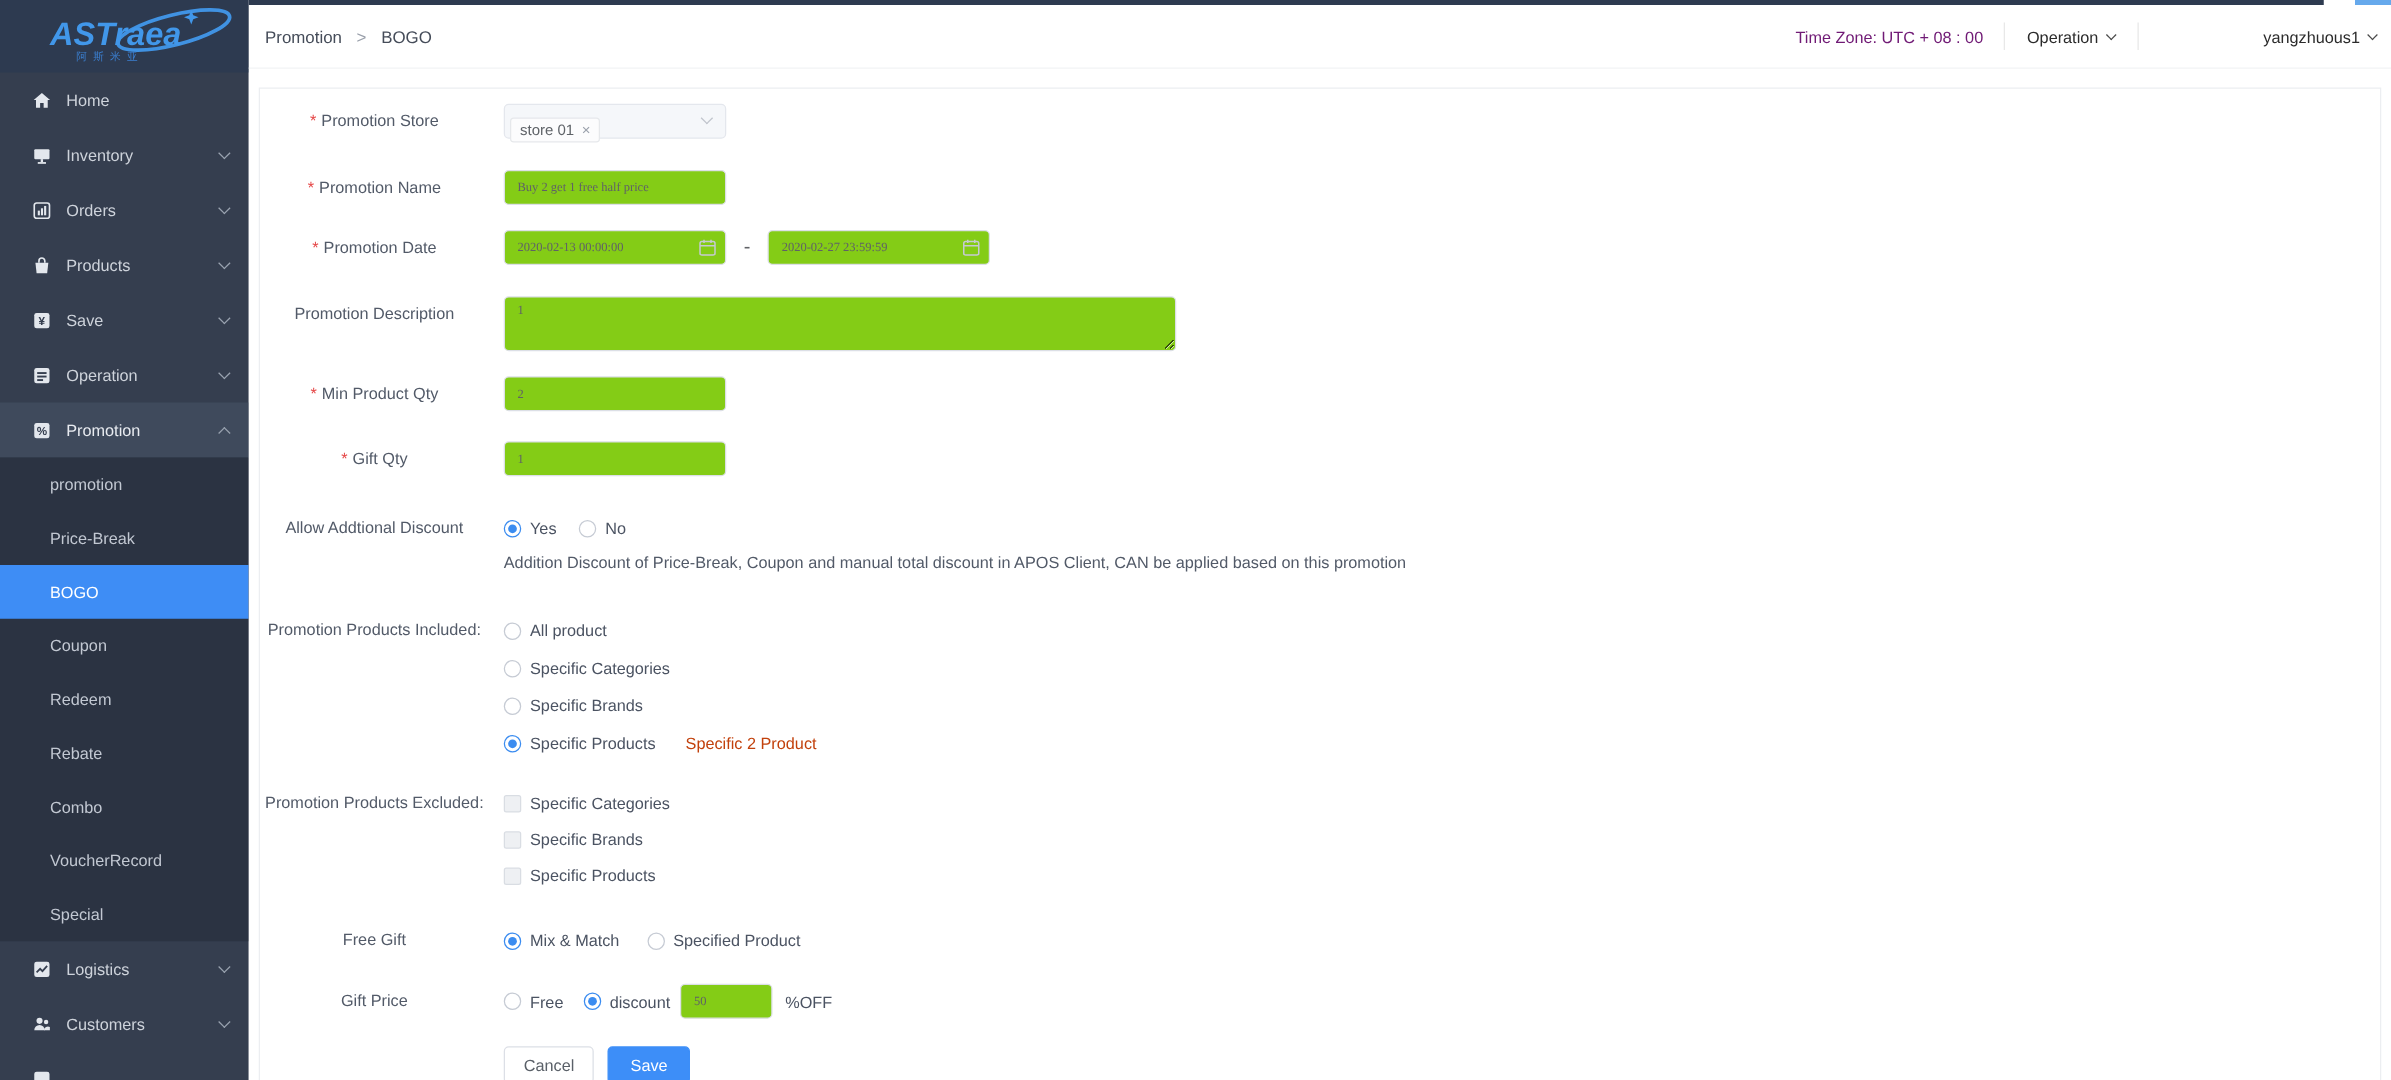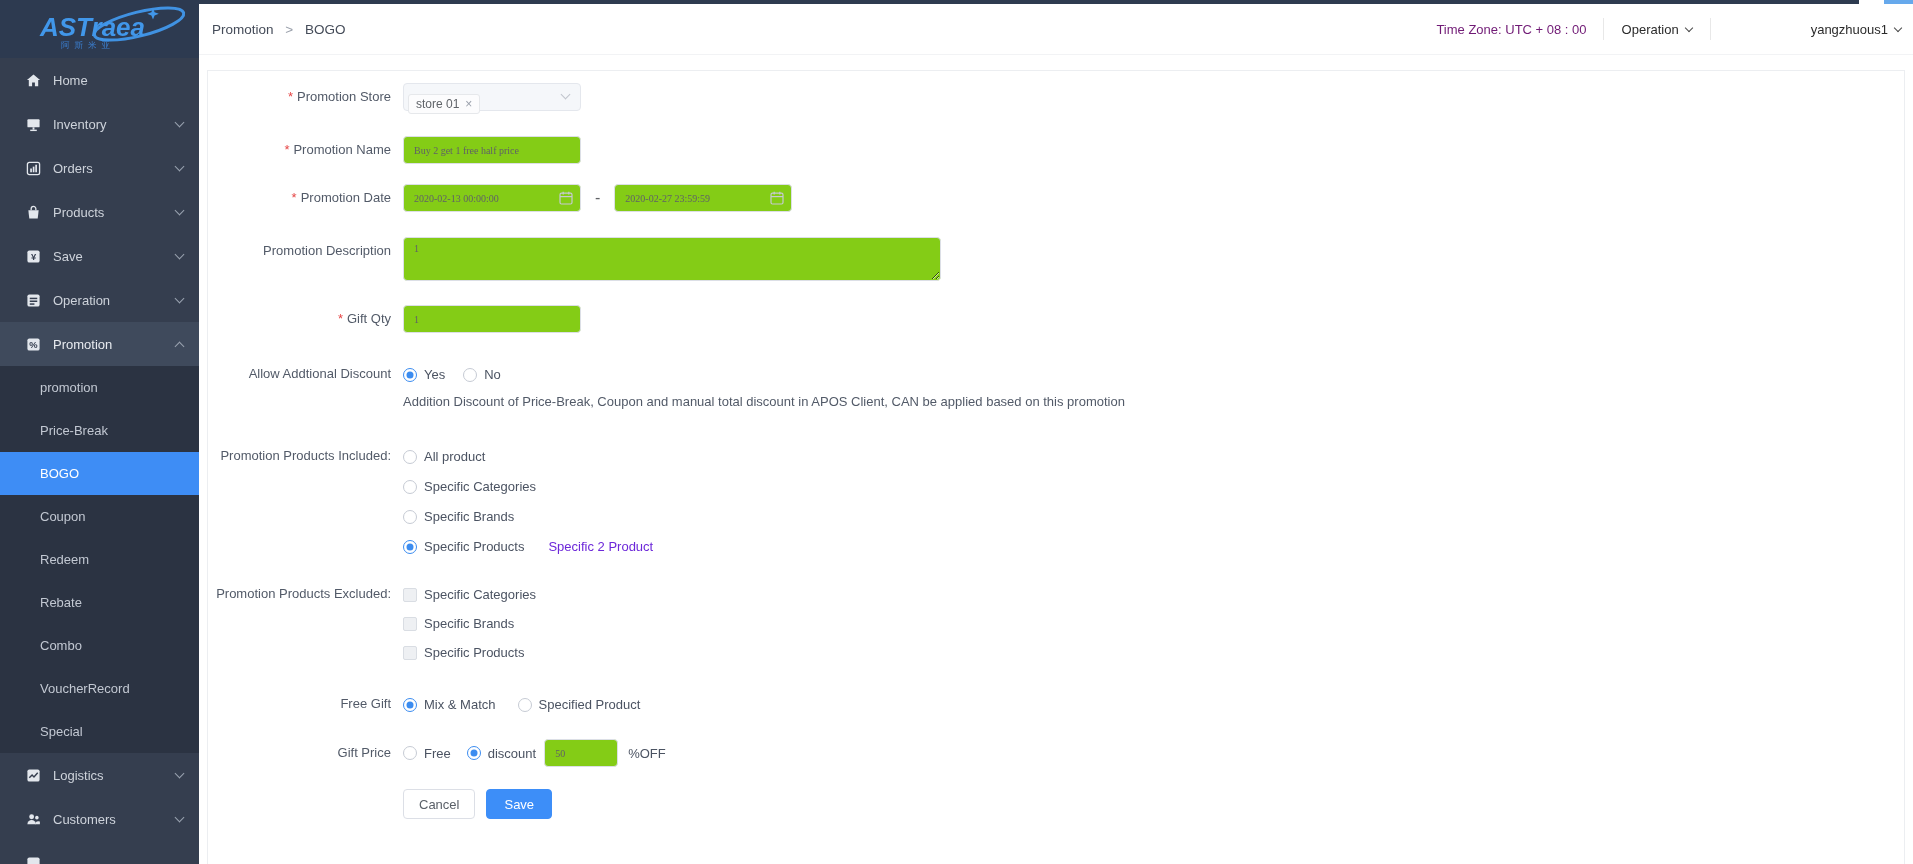--- a/index.html
+++ b/index.html
@@ -32,21 +32,21 @@
   .hright { display:flex; align-items:center; font-size:13px; color:#2b2b2b; }
   .tz { color:#701a75; margin-right:16px; }
   .vdiv { width:1px; height:22px; background:#e8e8e8; }
   .lang { padding:0 18px; cursor:pointer; display:inline-flex; align-items:center; }
   .user { margin-left:100px; padding-right:4px; cursor:pointer; display:inline-flex; align-items:center; }
 
   
   .card { position:absolute; left:8px; top:70px; width:1698px; height:900px;
     border:1px solid #eceef1; background:#fff; padding:12px 0 0 0; }
   .row { display:flex; align-items:flex-start; }
-  .lbl { width:183px; margin-right:12px; text-align:right; font-size:13px; color:#525a68; line-height:28px; white-space:nowrap; }
+  .lbl { width:183px; margin-right:12px; text-align:center; font-size:13px; color:#525a68; line-height:28px; white-space:nowrap; }
   .lbl.lh20 { line-height:20px; }
   .req { color:#e54545; font-style:normal; margin-right:4px; }
   .ctl { display:flex; align-items:center; }
   .ctl.col { flex-direction:column; align-items:flex-start; }
 
   input[type=text], textarea { border:1px solid #dcdfe6; border-radius:4px; font-size:10px;
     color:#606266; font-family:Liberation Serif, serif; outline:none; background:#84cc16; }
   .inp { width:178px; height:28px; padding:0 10px; }
   .inp-sm { width:74px; height:28px; padding:0 10px; }
   textarea.desc { width:538px; height:44px; padding:5px 10px; resize:both; }
@@ -67,21 +67,21 @@
   .radio.checked::after { content:''; position:absolute; width:7px; height:7px; border-radius:50%;
     background:#3b8cf0; top:50%; left:50%; transform:translate(-50%,-50%); }
   .checkbox { width:14px; height:14px; border-radius:2px; border:1px solid #d9dde3; background:#eef0f3;
     display:inline-block; flex:0 0 14px; }
   .opt { display:inline-flex; align-items:center; font-size:13px; color:#4b5362; cursor:pointer; height:21px; }
   .opt .otext { margin-left:7px; }
   .vgap { margin-top:9px; }
   .vgap8 { margin-top:8px; }
 
   .note { font-size:13px; color:#525a68; margin-top:9px; }
-  .link { color:#6d28d9; font-size:13px; margin-left:24px; cursor:pointer; }
+  .link { color:#c2410c; font-size:13px; margin-left:24px; cursor:pointer; }
   .suffix { font-size:13px; color:#4b5362; margin-left:10px; }
 
   .btn { height:30px; border-radius:4px; font-size:13px; cursor:pointer; border:1px solid #dcdfe6;
     background:#fff; color:#5a6068; padding:0 15px; font-family:"Liberation Sans", sans-serif; }
   .btn.primary { background:#3d8ef8; border-color:#3d8ef8; color:#fff; margin-left:11px; padding:0 17px; }
 
   
   .r-store { margin-top:0; }
   .r-name  { margin-top:25px; }
   .r-date  { margin-top:20px; }
@@ -313,20 +313,26 @@
         </div>
       </div>
 
       <div class="row r-desc">
         <div class="lbl"><span>Promotion Description</span></div>
         <div class="ctl">
           <textarea class="desc" style="">1</textarea>
         </div>
       </div>
 
+      <div class="row r-minq">
+        <div class="lbl"><i class="req">*</i><span>Min Product Qty</span></div>
+        <div class="ctl">
+          <input type="text" class="inp" value="2" style="">
+        </div>
+      </div>
 
       <div class="row r-giftq">
         <div class="lbl"><i class="req">*</i><span>Gift Qty</span></div>
         <div class="ctl">
           <input type="text" class="inp" value="1" style="">
         </div>
       </div>
 
       <div class="row r-allow">
         <div class="lbl lh20"><span>Allow Addtional Discount</span></div>

